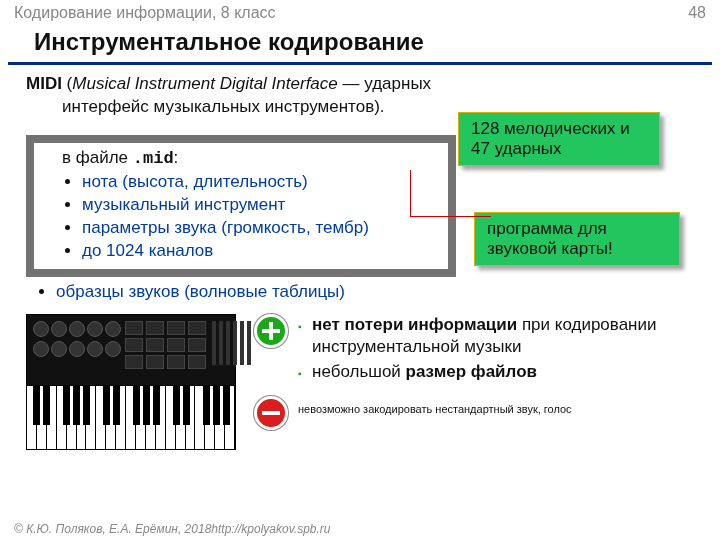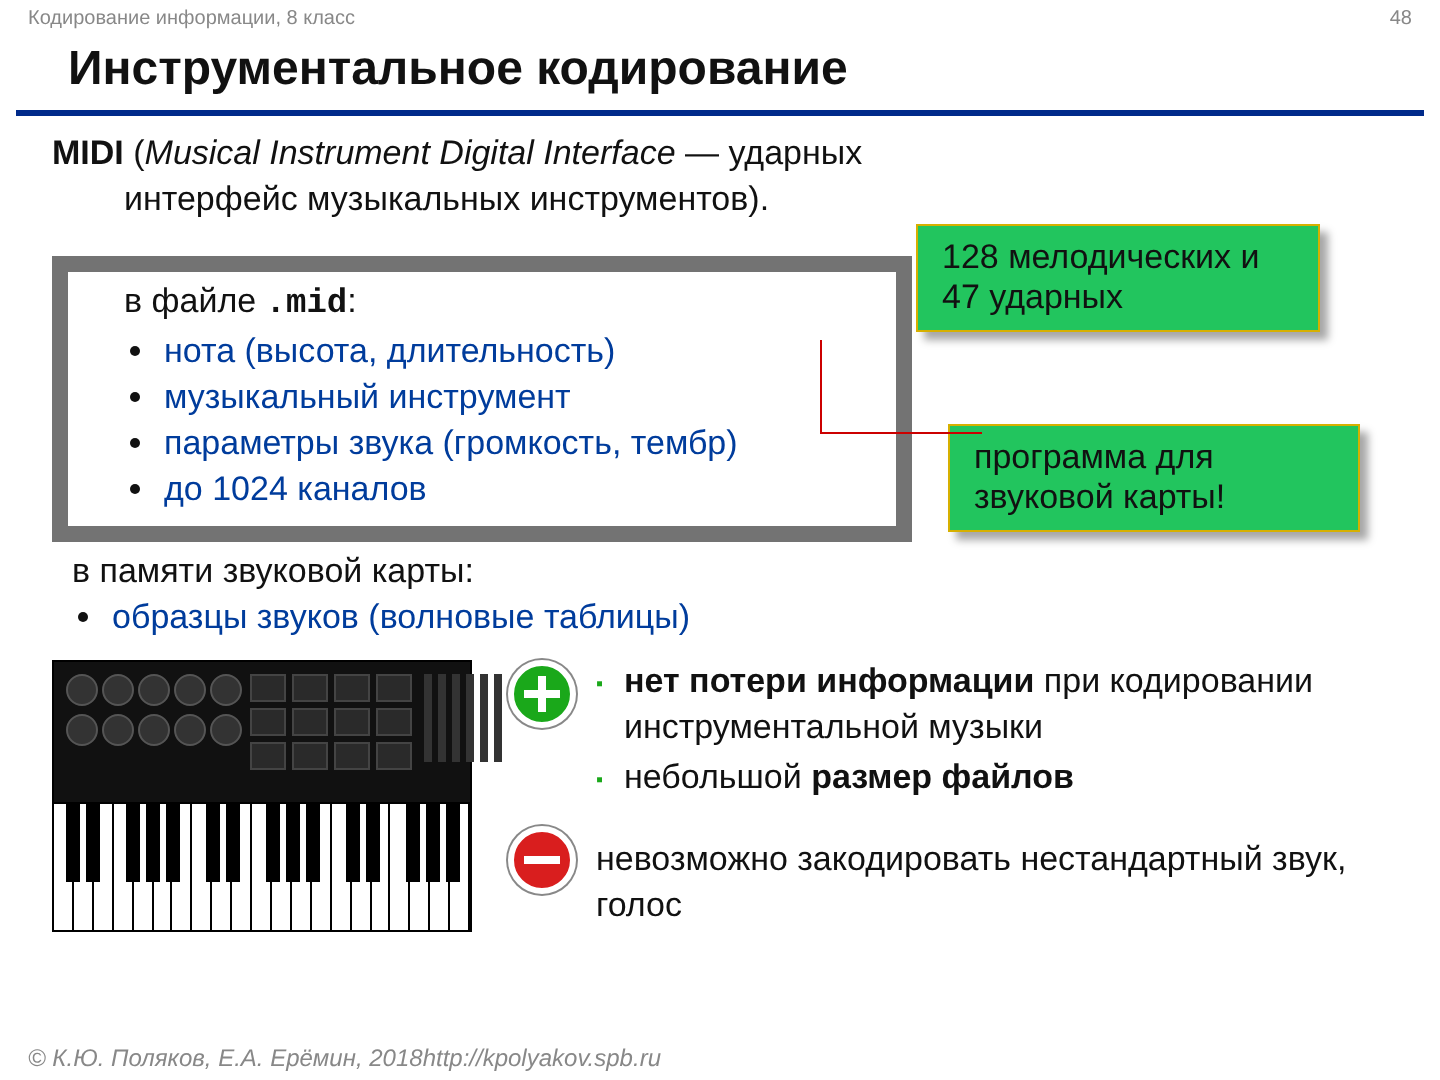--- a/index.html
+++ b/index.html
@@ -10,21 +10,21 @@
     height: 540px;
     background: white;
     position: relative;
     overflow: hidden;
   }
   .header-bar {
     display: flex;
     justify-content: space-between;
     align-items: center;
     padding: 4px 14px 2px 14px;
-    font-size: 10px;
+    font-size: 16px;
     color: #888;
   }
   .title {
     font-size: 24px;
     font-weight: bold;
     color: #111;
     padding: 4px 0 6px 26px;
     border-bottom: 3px solid #002a8a;
     margin: 0 8px 8px 8px;
   }
@@ -96,21 +96,21 @@
     background:#d91e1e; position:relative; flex-shrink:0;
     border: 3px solid #fff; box-shadow: 0 0 0 1px #888;
   }
   .icon-minus::before {
     content:""; position:absolute; background:#fff;
     top:12px; left:5px; height:4px; width:18px;
   }
   .adv-list { margin:0; padding:0 0 0 14px; font-size:17px; }
   .adv-list li { margin-bottom:2px; list-style: none; position:relative; padding-left: 0;}
   .adv-list li::before { content:"▪"; color:#1aa81a; font-size:10px; position:absolute; left:-14px; top:6px;}
-  .dis-text { font-size:17px; margin-top:6px; }
+  .dis-text { font-size:11px; margin-top:6px; }
   .footer {
     position:absolute; bottom:4px; left:14px; right:14px;
     font-size:12px; font-style:italic; color:#888;
     display:flex; 
   }
 </style>
 </head>
 <body>
 
 <div class="header-bar">
@@ -131,21 +131,20 @@
     <span>в файле </span><span class="mono">.mid</span><span>:</span>
     <ul class="bullets">
       <li><span class="blue-text">нота (высота, длительность)</span></li>
       <li><span class="blue-text">музыкальный инструмент</span></li>
       <li><span class="blue-text">параметры звука (громкость, тембр)</span></li>
       <li><span class="blue-text">до 1024 каналов</span></li>
     </ul>
   </div>
 
   <div class="memory-block">
-    <span>в памяти звуковой карты:</span>
     <ul class="bullets">
       <li><span class="blue-text">образцы звуков (волновые таблицы)</span></li>
     </ul>
   </div>
 
   <div class="kb-row">
     <div>
       <div class="keyboard">
         <div class="kb-top">
           <div class="kb-knobs">

